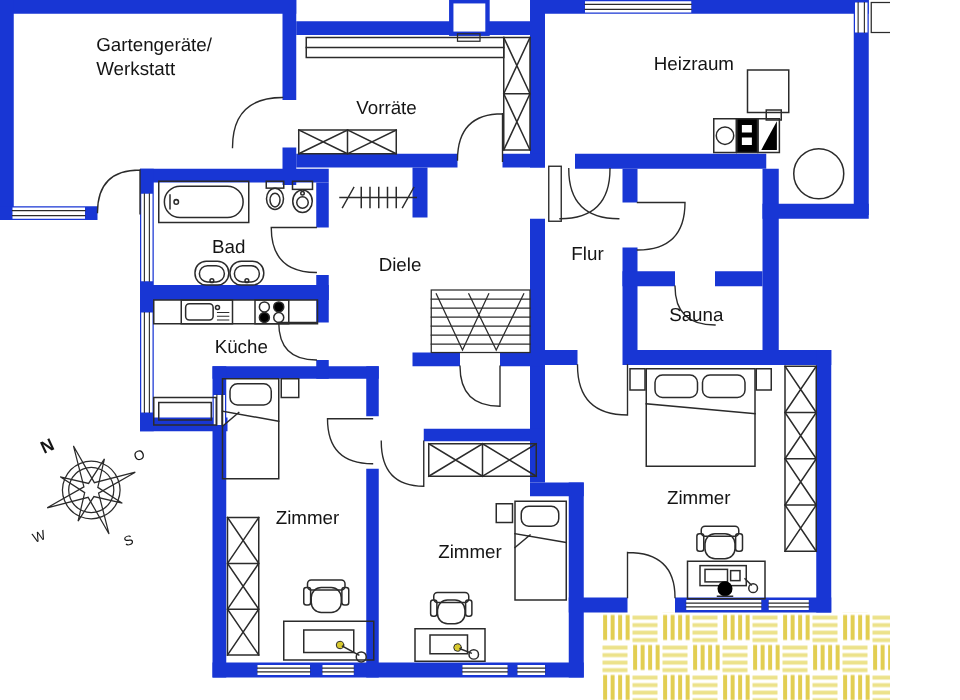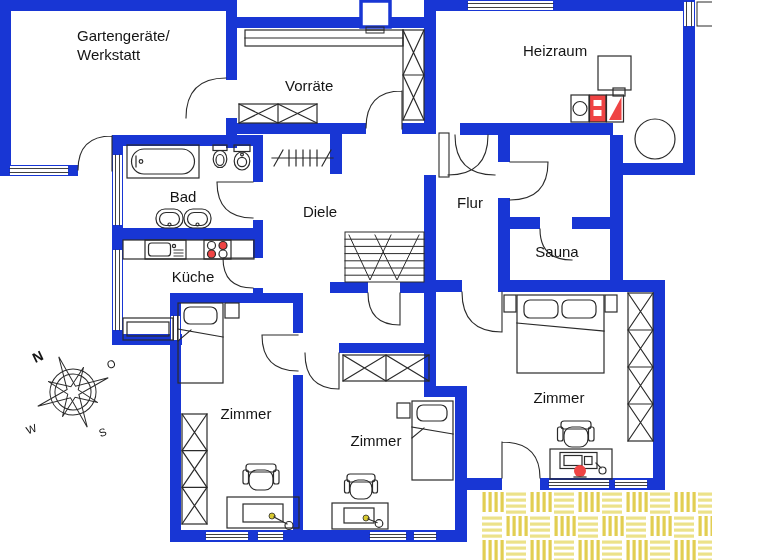--- a/index.html
+++ b/index.html
@@ -1,18 +1,18 @@
 <!DOCTYPE html>
 <html><head>
 <meta charset="utf-8">
 <style>
   html,body { margin:0; padding:0; background:#fff; }
   .stage {
     position:relative; width:712px; height:560px; background:#fff;
-    color:#ef4444; overflow:hidden;
+    color:#000000; overflow:hidden;
     font-family:"Liberation Sans", sans-serif;
   }
   svg { display:block; }
   .plan text {
     font-family:"Liberation Sans", sans-serif;
     fill:#141414; font-size:15px;
   }
   .plan text.compass-letter { font-size:11px; }
   .plan text.compass-north { font-size:14px; font-weight:bold; }
 </style>

